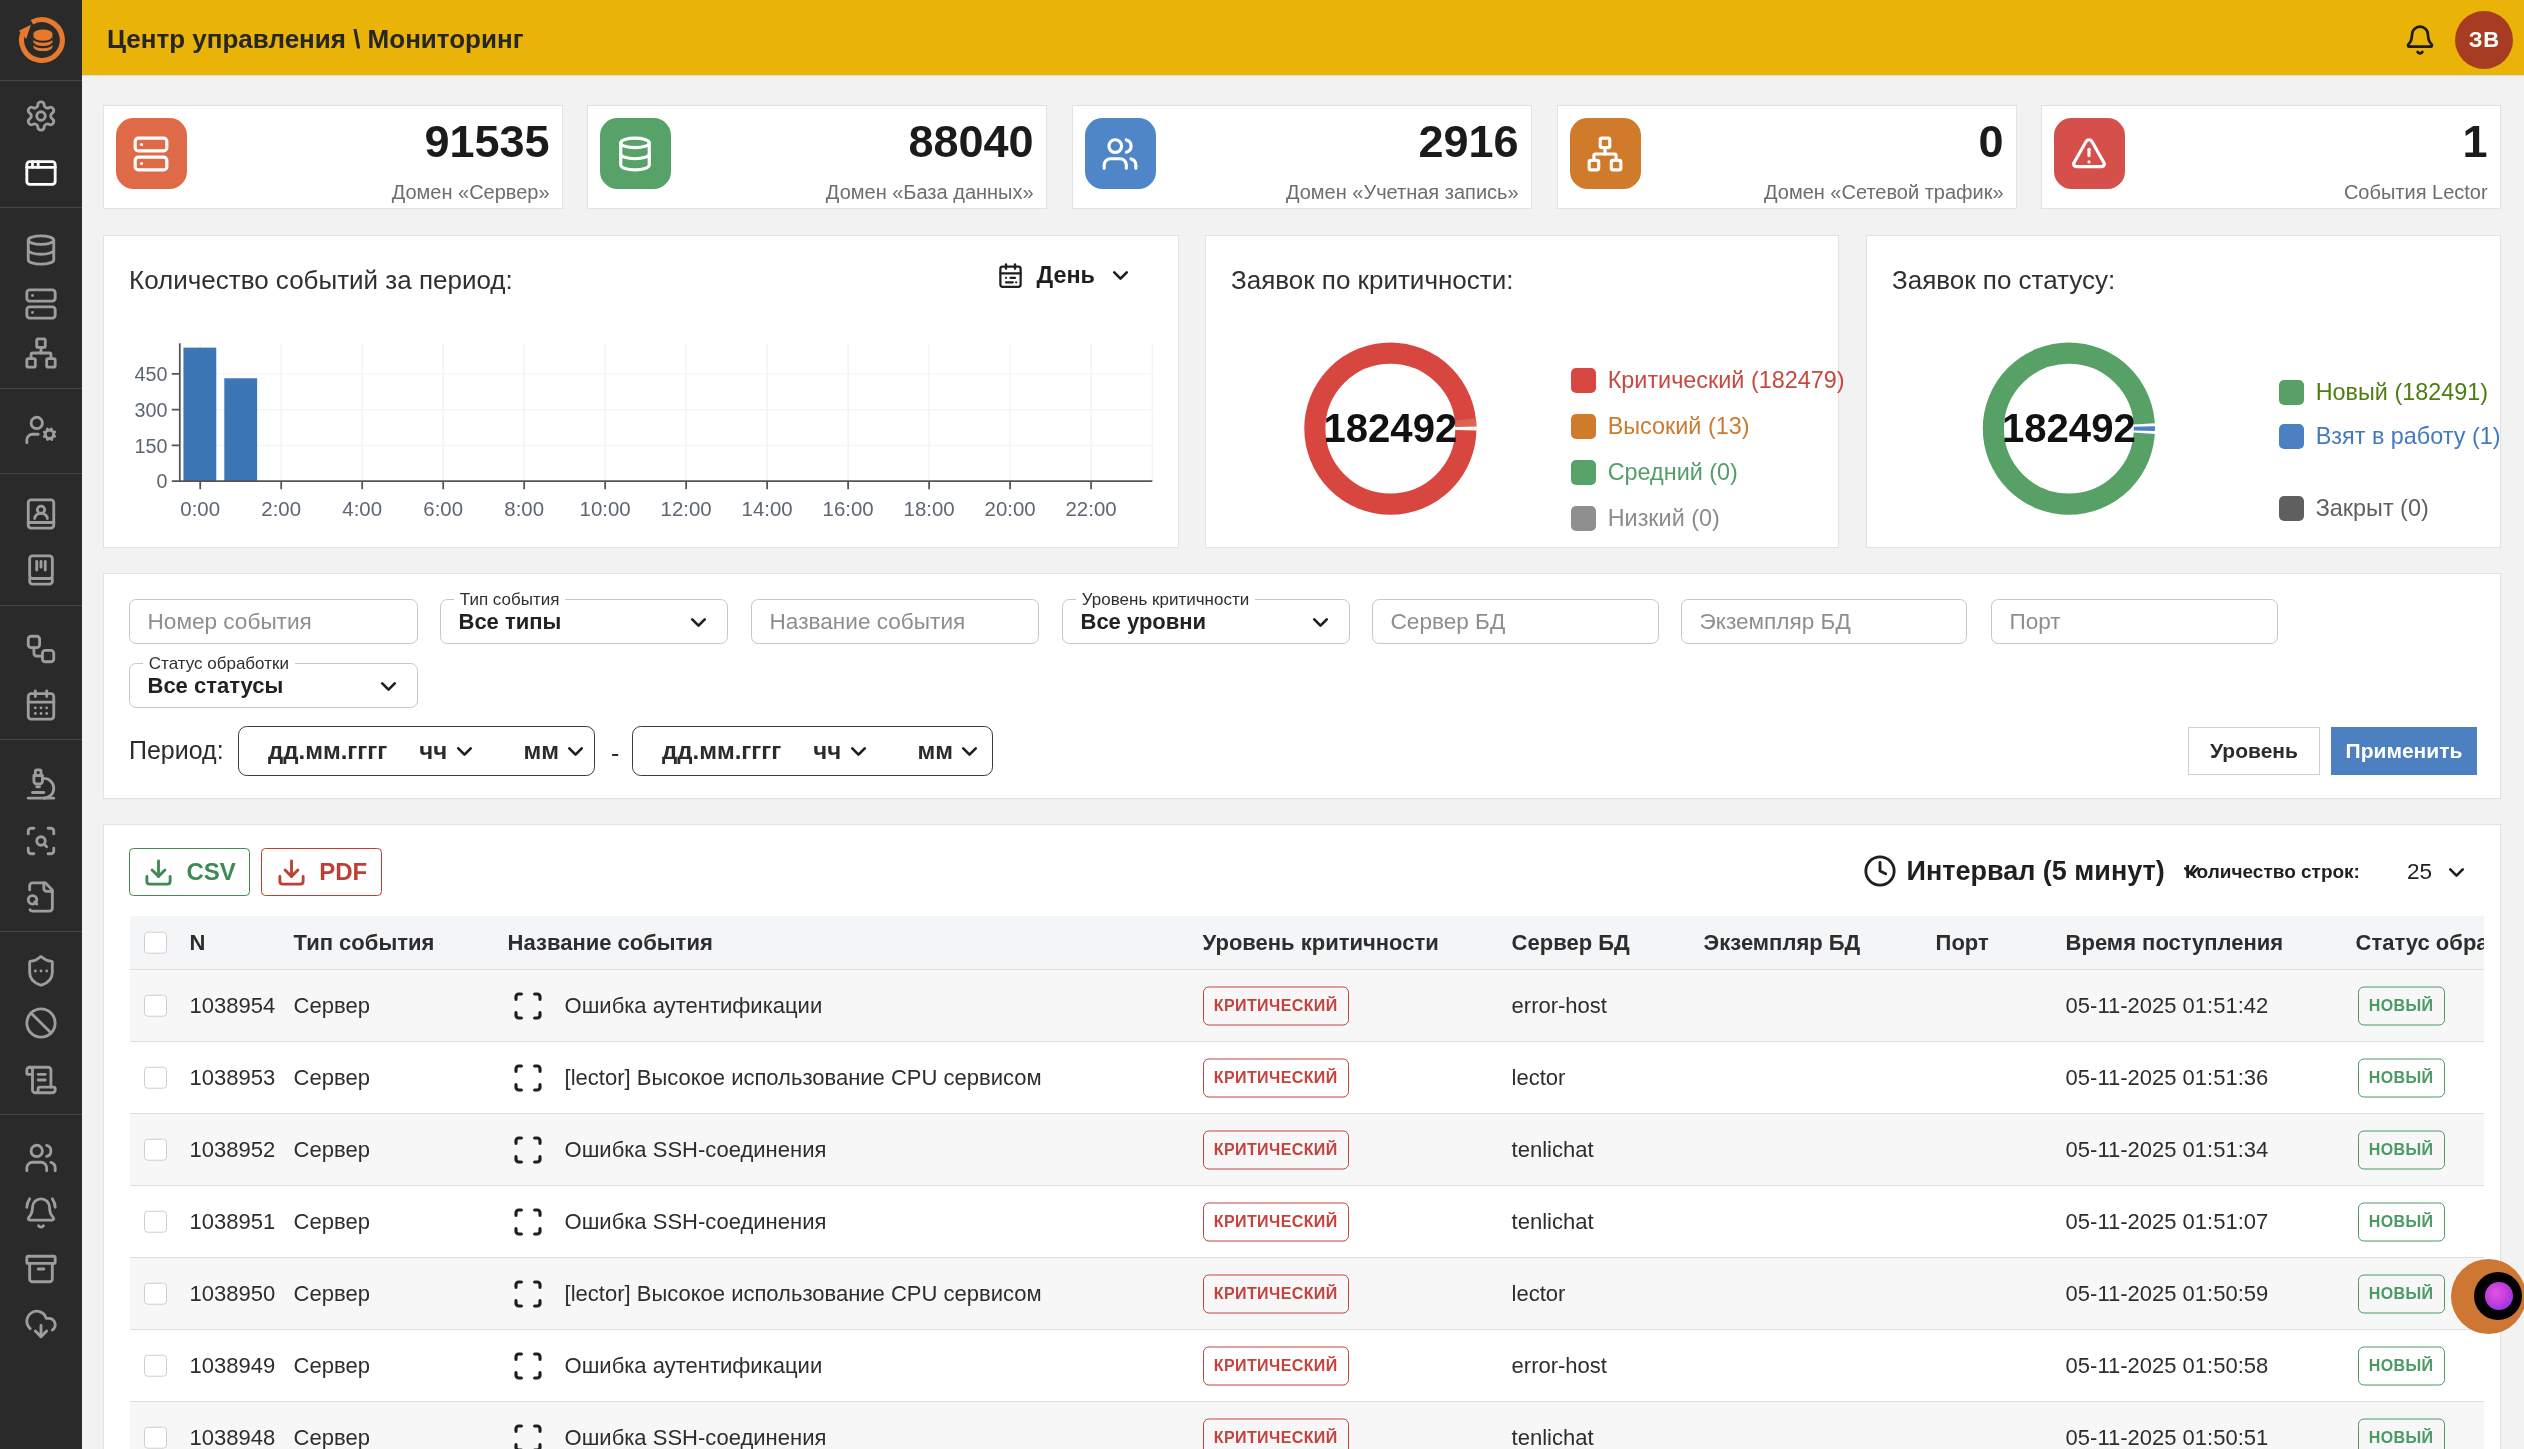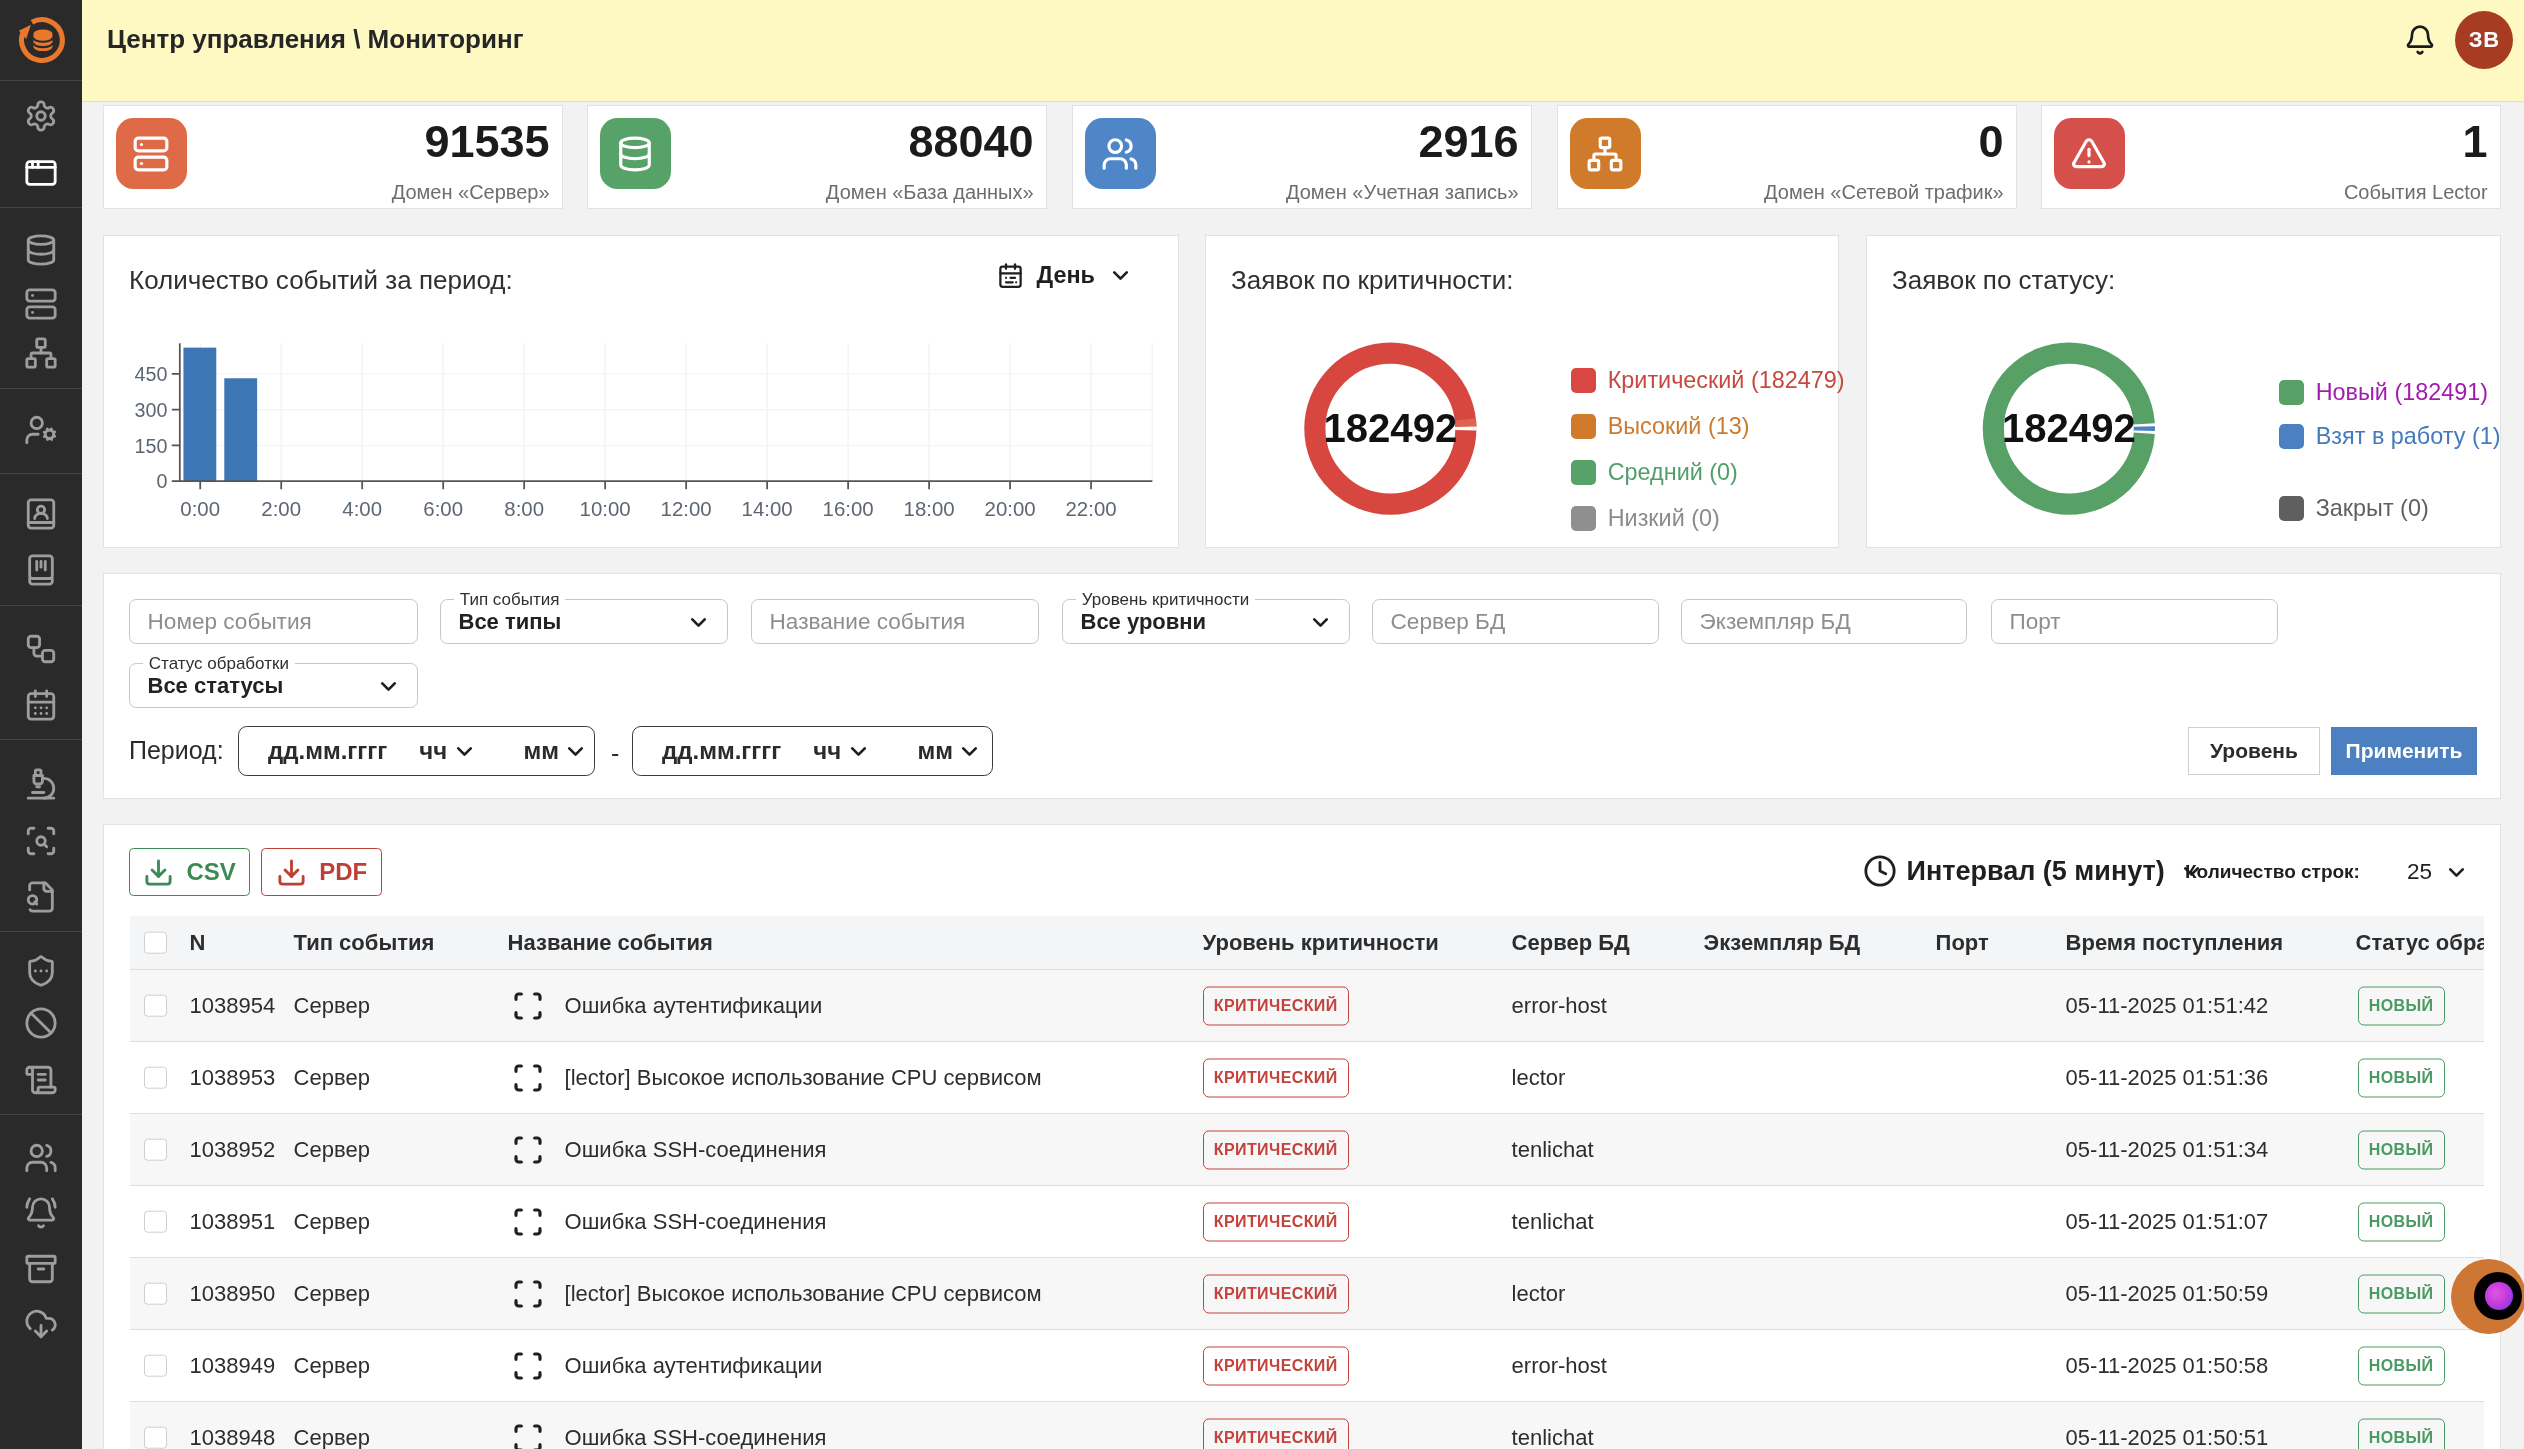--- a/index.html
+++ b/index.html
@@ -17,22 +17,22 @@
   position:absolute; left:0; top:0; width:82px; height:1449px;
   background:#2a2a2b; z-index:5;
 }
 #logo { position:absolute; left:0; top:0; width:82px; height:80px; display:flex; align-items:center; justify-content:center; }
 .snav { position:absolute; left:0; width:82px; height:35px; display:flex; align-items:center; justify-content:center; }
 .snav svg { width:34px; height:34px; stroke:#9d9d9d; stroke-width:2; fill:none; stroke-linecap:round; stroke-linejoin:round; }
 .snav.active svg { stroke:#ffffff; }
 .ssep { position:absolute; left:0; width:82px; height:0; border-top:1.5px solid #454545; }
 
 #header {
-  position:absolute; left:82px; top:0; right:0; height:102px;
-  background:#fef9c3; border-bottom:1.5px solid #dcdcdc; z-index:4;
+  position:absolute; left:82px; top:0; right:0; height:76px;
+  background:#eab308; border-bottom:1.5px solid #dcdcdc; z-index:4;
 }
 #pagetitle { position:absolute; left:25px; top:24px; font-size:26px; font-weight:bold; color:#262626; }
 #search {
   position:absolute; left:856px; top:13px; width:731px; height:53px;
   border:1.5px solid #c9c9c9; border-radius:10.2px; background:#fff;
   display:flex; align-items:center;
 }
 #search .mag { margin-left:16px; }
 #search .ph { margin-left:16px; font-size:25px; color:#8c8c8c; }
 .kbd {
@@ -477,21 +477,21 @@
   <div class="ctitle">Заявок по статусу:</div>
   <svg width="395" height="313" viewBox="0 0 540 429" style="position:absolute;left:0;top:0;">
     <circle cx="276" cy="264" r="103.5" fill="none" stroke="#57a167" stroke-width="29"></circle>
     <circle cx="276" cy="264" r="103.5" fill="none" stroke="#ffffff" stroke-width="30" stroke-dasharray="13 637.3" transform="rotate(-3.6 276 264)"></circle>
     <circle cx="276" cy="264" r="103.5" fill="none" stroke="#4b80c2" stroke-width="29" stroke-dasharray="6 644.3" transform="rotate(-1.6 276 264)"></circle>
     <text x="276" y="283" text-anchor="middle" font-size="55" font-weight="bold" font-family="Liberation Sans" fill="#111">182492</text>
   </svg>
   <div class="leg">
     <div class="legitem" style="left:412px; top:144px;">
         <div class="legsq" style="background:#57a167"></div>
-        <span style="color:#a21caf">Новый (182491)</span>
+        <span style="color:#4d7c0f">Новый (182491)</span>
       </div>
     <div class="legitem" style="left:412px; top:188px;">
         <div class="legsq" style="background:#4b80c2"></div>
         <span style="color:#4379bd">Взят в работу (1)</span>
       </div>
     <div class="legitem" style="left:412px; top:233px;margin-top:27px;">
         <div class="legsq" style="background:#5f5f5f"></div>
         <span style="color:#5f5f5f">Закрыт (0)</span>
       </div>
   </div>

